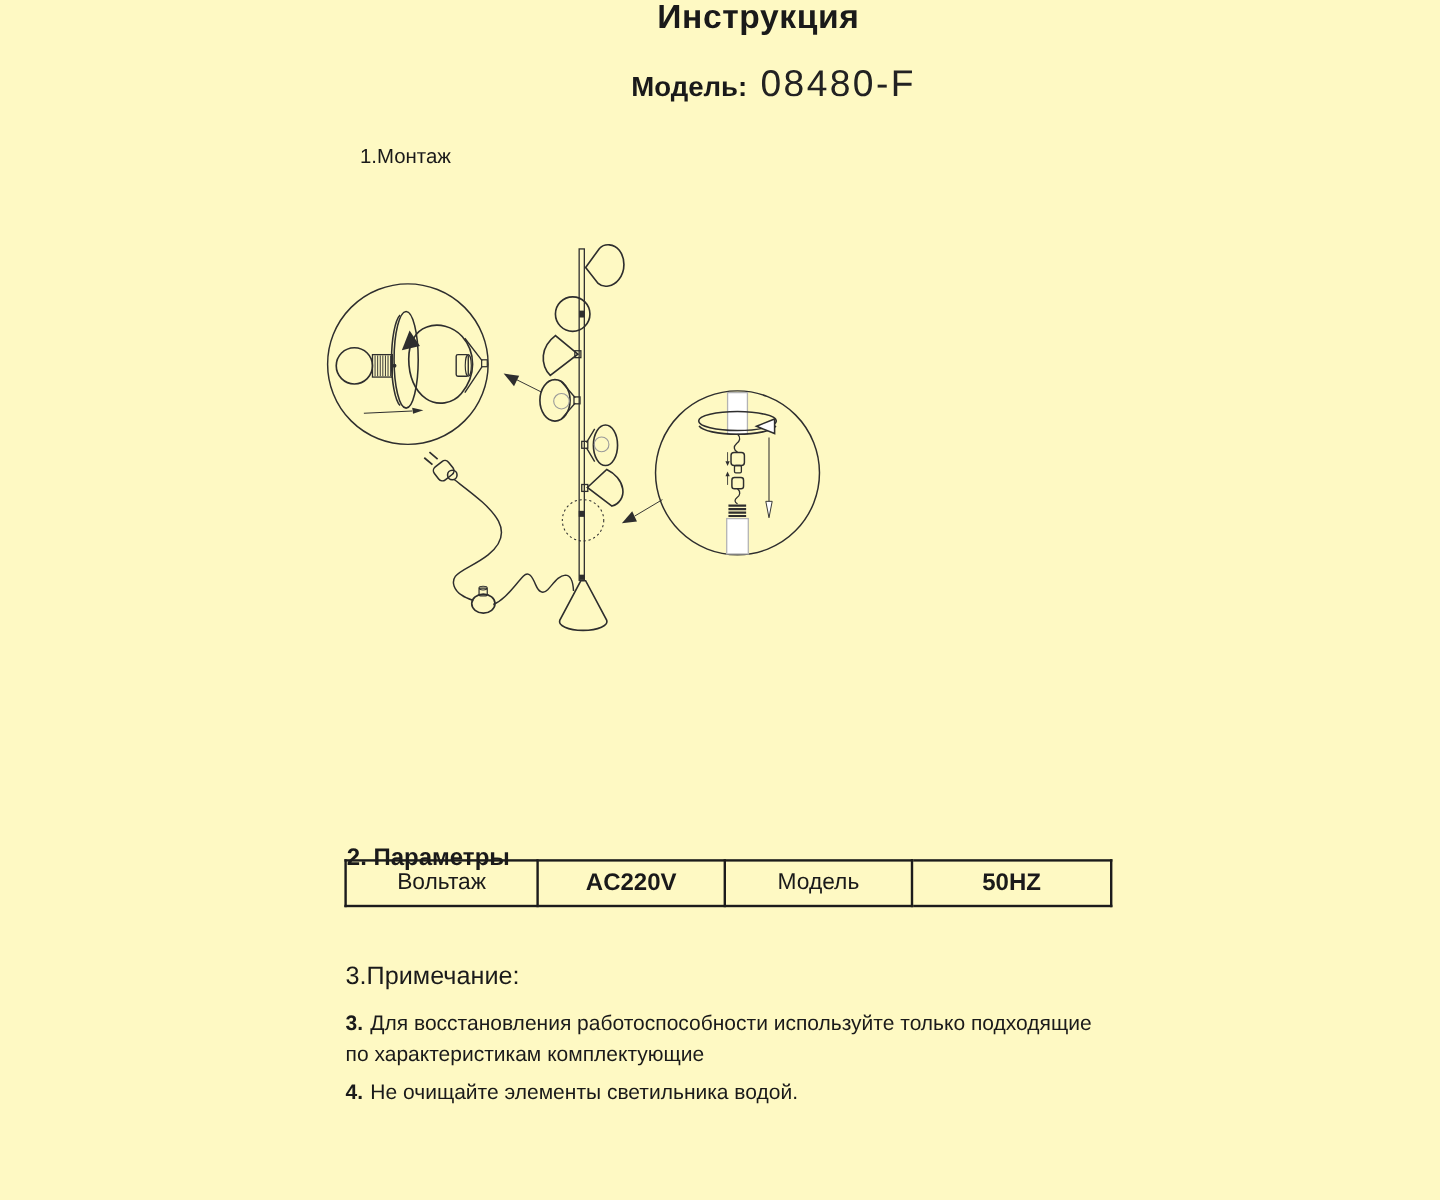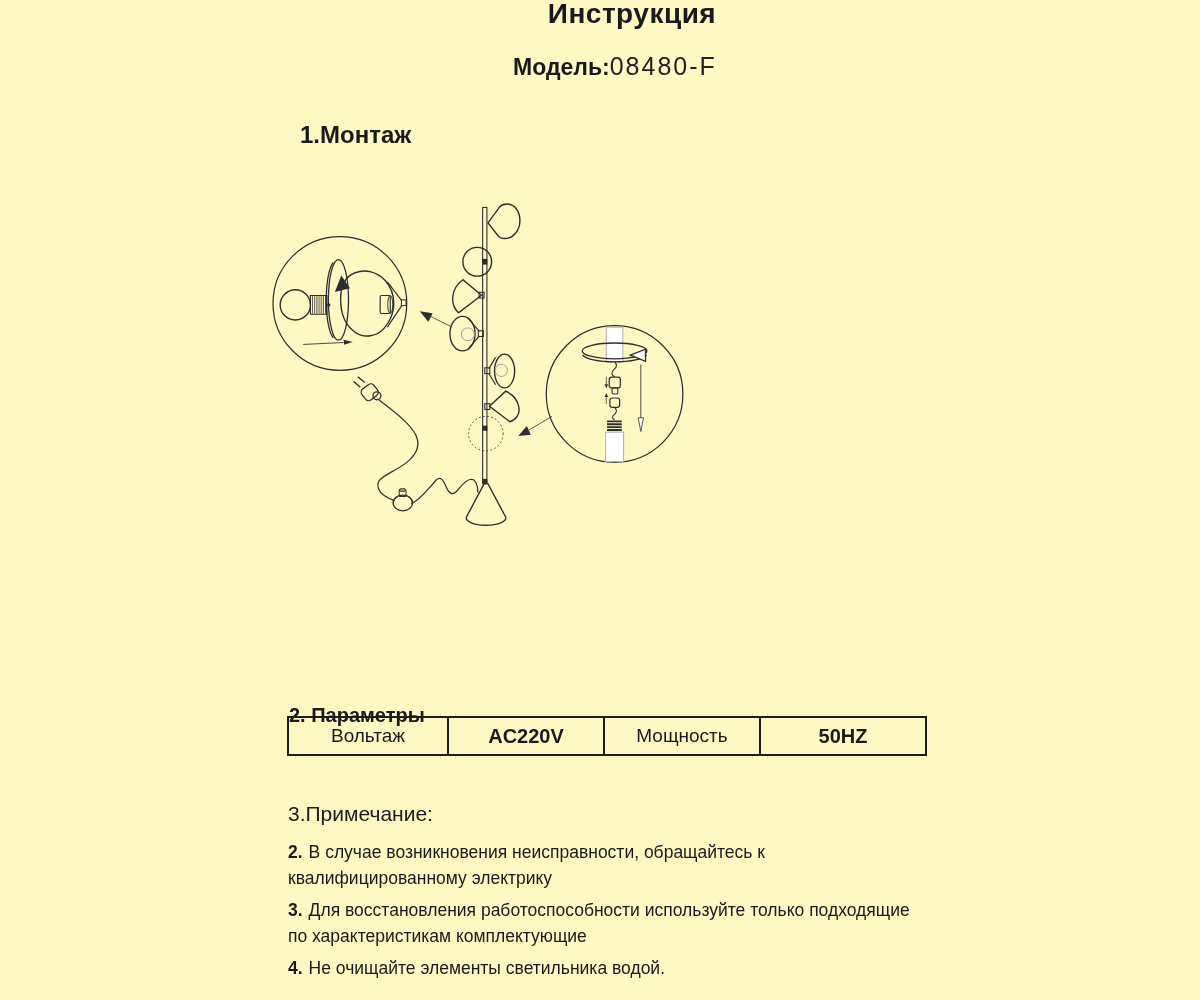--- a/index.html
+++ b/index.html
@@ -2,24 +2,24 @@
 <html><head>
 <meta charset="utf-8">
 <style>
   html,body{margin:0;padding:0;background:#fff;}
   .page{
     position:relative;width:1200px;height:1000px;background:#fef9c3;overflow:hidden;
     font-family:"Liberation Sans",sans-serif;color:#1a1a1a;
   }
   .abs{position:absolute;}
   .page-title{left:432px;top:-2px;width:400px;text-align:center;font-size:28px;font-weight:bold;letter-spacing:.5px;}
-  .model-line{left:513px;top:52px;display:flex;align-items:baseline;}
+  .model-line{left:526px;top:52px;display:flex;align-items:baseline;gap:11px;}
   .model-label{font-size:23px;font-weight:bold;}
-  .model-value{font-size:25px;font-weight:400;letter-spacing:2px;color:#222;}
-  .h-assembly{left:300px;top:121px;font-size:24px;font-weight:bold;}
+  .model-value{font-size:31px;font-weight:400;letter-spacing:2px;color:#222;}
+  .h-assembly{left:300px;top:121px;font-size:17px;font-weight:normal;}
   .h-params{left:289px;top:704px;font-size:20px;font-weight:bold;}
   .h-notes{left:288px;top:802px;font-size:21px;font-weight:normal;}
   table.params{
     left:287px;top:716px;border-collapse:collapse;table-layout:fixed;
     position:absolute;font-size:19px;
   }
   table.params td{
     border:2.4px solid #1c1c1c;text-align:center;vertical-align:middle;
     height:36px;padding:0 4px;
   }
@@ -165,32 +165,29 @@
     </g>
   </svg>
 
   <div class="abs h-params">2. Параметры</div>
 
   <table class="params">
     <tbody>
         <tr>
       <td class="w1">Вольтаж</td>
       <td class="w2 cell-bold">AC220V</td>
-      <td class="w3">Мощность</td>
+      <td class="w3">Модель</td>
       <td class="w4 cell-bold">50HZ</td>
     </tr>
   </tbody>
     </table>
 
   <div class="abs h-notes">3.Примечание:</div>
 
   <div class="abs notes">
-    <div class="note-item">
-      <span class="note-num">2.</span><span>В случае возникновения неисправности, обращайтесь к квалифицированному электрику</span>
-    </div>
     <div class="note-item">
       <span class="note-num">3.</span><span>Для восстановления работоспособности используйте только подходящие по характеристикам комплектующие</span>
     </div>
     <div class="note-item">
       <span class="note-num">4.</span><span>Не очищайте элементы светильника водой.</span>
     </div>
   </div>
 
 </div>
 

